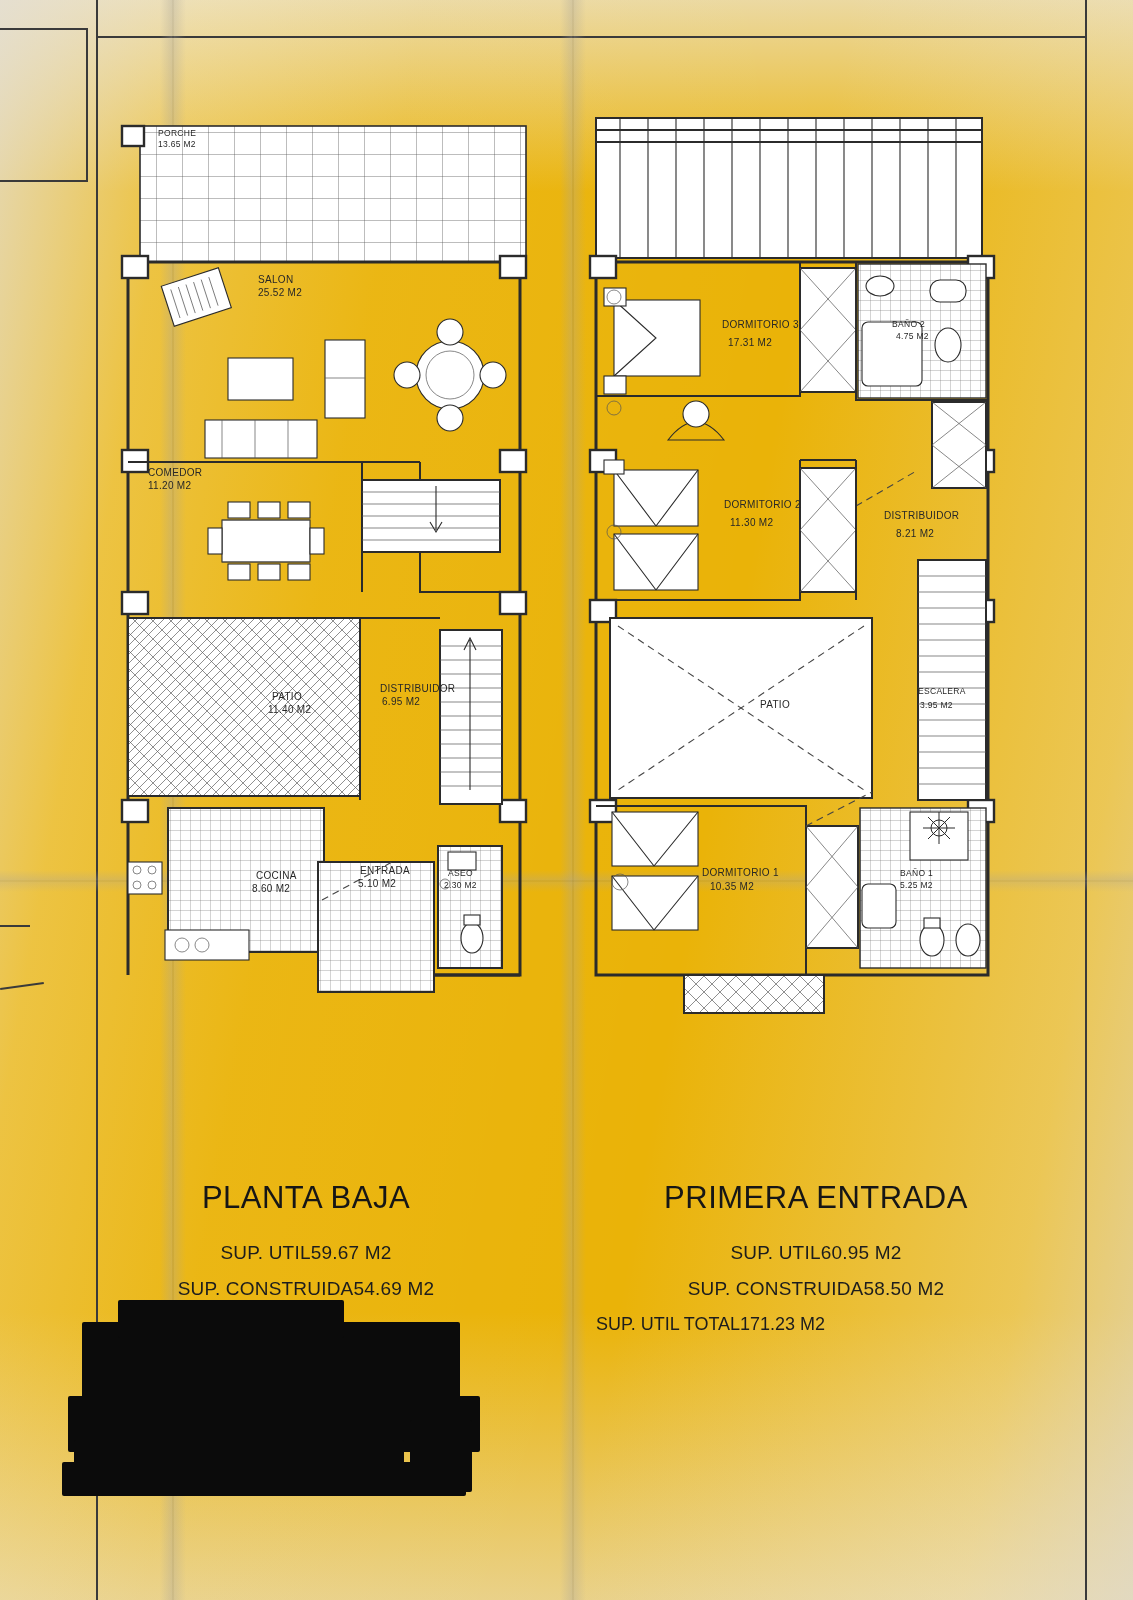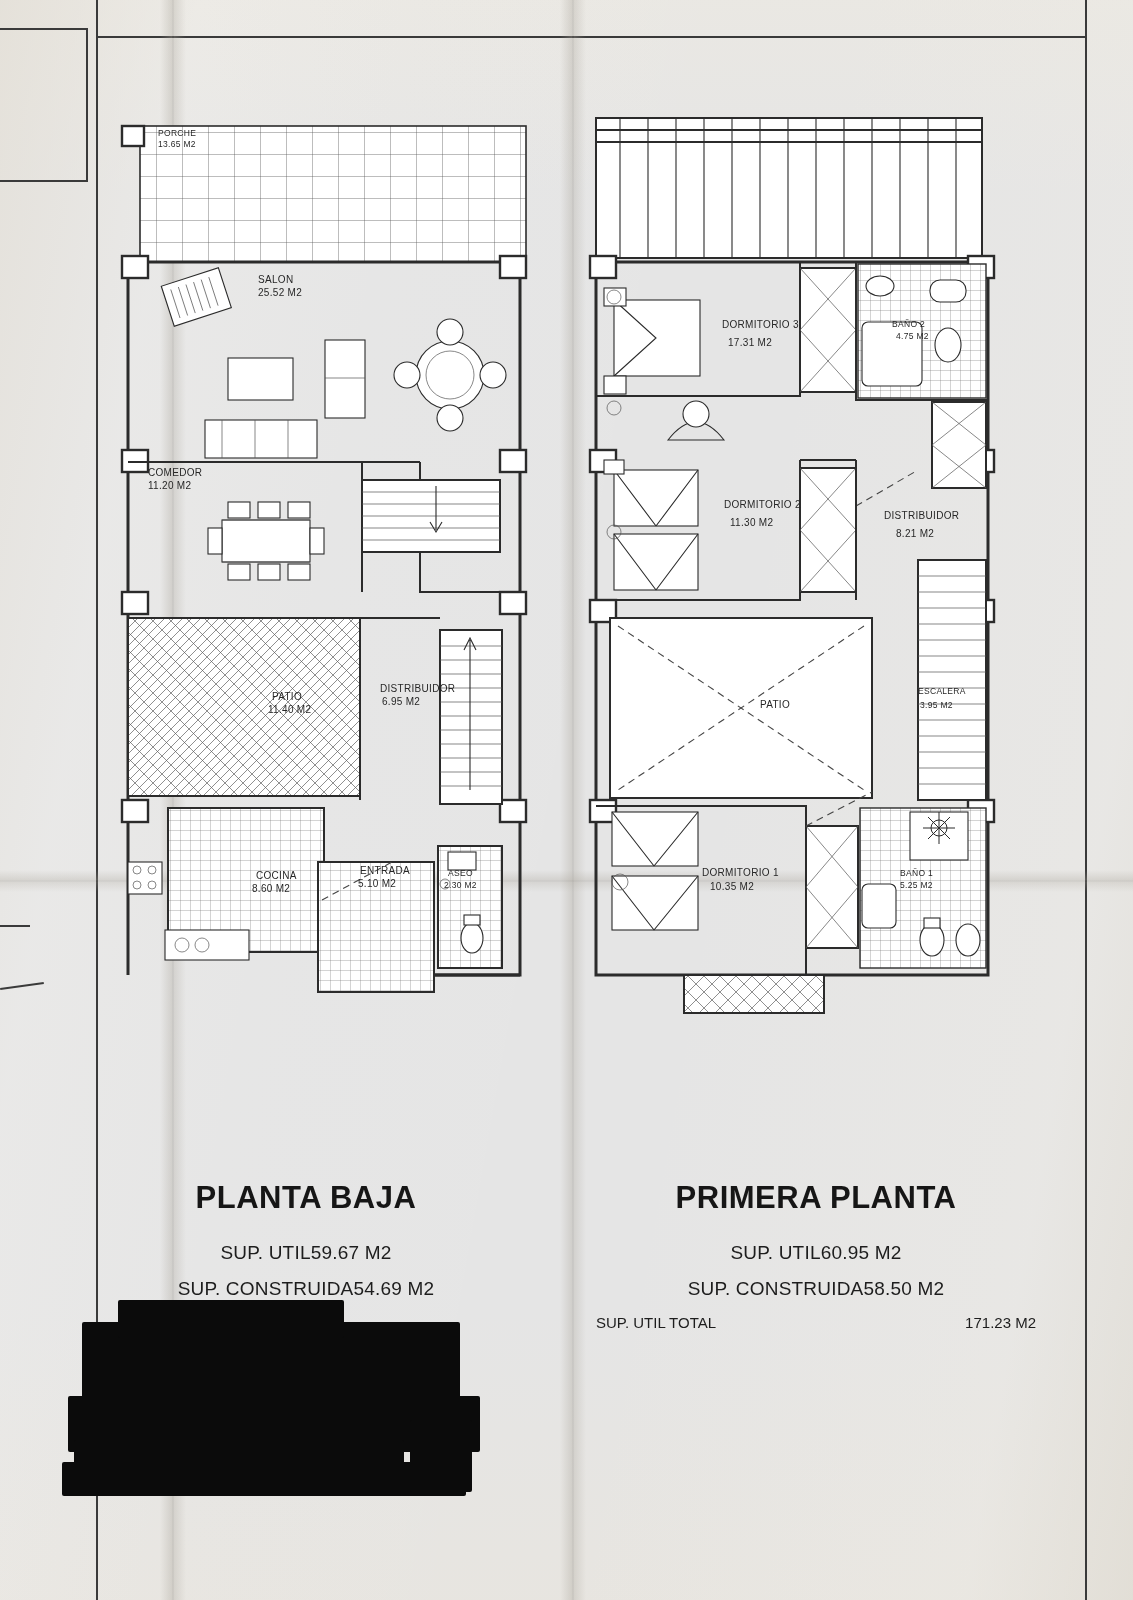--- a/index.html
+++ b/index.html
@@ -7,21 +7,21 @@
     padding: 0;
     background: #ffffff;
   }
   body {
     font-family: "Liberation Sans", sans-serif;
   }
   #sheet {
     position: relative;
     width: 1133px;
     height: 1600px;
-    background: #e5e5e5;
+    background: #eab308;
     overflow: hidden;
   }
   
   .paper-grad {
     position: absolute;
     inset: 0;
     background:
       linear-gradient(100deg, rgba(228,224,216,0.85) 0%, rgba(245,243,239,0.25) 14%, rgba(250,249,246,0.05) 30%, rgba(250,249,246,0.0) 60%, rgba(238,235,228,0.35) 88%, rgba(224,220,211,0.75) 100%),
       linear-gradient(180deg, rgba(236,233,226,0.7) 0%, rgba(252,251,249,0) 12%, rgba(252,251,249,0) 82%, rgba(233,229,221,0.6) 100%);
     pointer-events: none;
@@ -73,43 +73,43 @@
     position: absolute;
     top: 0;
   }
   .col-left { left: 96px; width: 420px; }
   .col-right { left: 596px; width: 440px; }
   .floor-title {
     font-size: 31px;
     letter-spacing: 0.5px;
     text-align: center;
     margin: 0 0 26px 0;
-    font-weight: 700;
+    font-weight: 400;
     color: #161616;
   }
   .row {
     display: flex;
     justify-content: center;
     font-size: 19px;
     margin-bottom: 14px;
     letter-spacing: 0.2px;
   }
   .row .k { white-space: nowrap; }
   .row .v { white-space: nowrap; }
   .sup-title {
     font-size: 33px;
     text-align: center;
     margin: 36px 0 24px 0;
     letter-spacing: 0.5px;
     color: #161616;
   }
   .total-row {
     display: flex;
-    justify-content: space-between;
-    font-size: 15px;
+    justify-content: flex-start;
+    font-size: 18px;
     margin-bottom: 14px;
   }
   .redact {
     position: absolute;
     background: #0b0b0b;
     border-radius: 2px;
   }
   .redact-ghost {
     position: absolute;
     color: #3a3a3a;
@@ -384,21 +384,21 @@
         <span class="k">SUP. UTIL</span>
         <span class="v">59.67 M2</span>
       </div>
       <div class="row">
         <span class="k">SUP. CONSTRUIDA</span>
         <span class="v">54.69 M2</span>
       </div>
     </div>
 
     <div class="col col-right">
-      <div class="floor-title">PRIMERA PLANTA</div>
+      <div class="floor-title">PRIMERA ENTRADA</div>
       <div class="row">
         <span class="k">SUP. UTIL</span>
         <span class="v">60.95 M2</span>
       </div>
       <div class="row">
         <span class="k">SUP. CONSTRUIDA</span>
         <span class="v">58.50 M2</span>
       </div>
 
       <div class="total-row">

